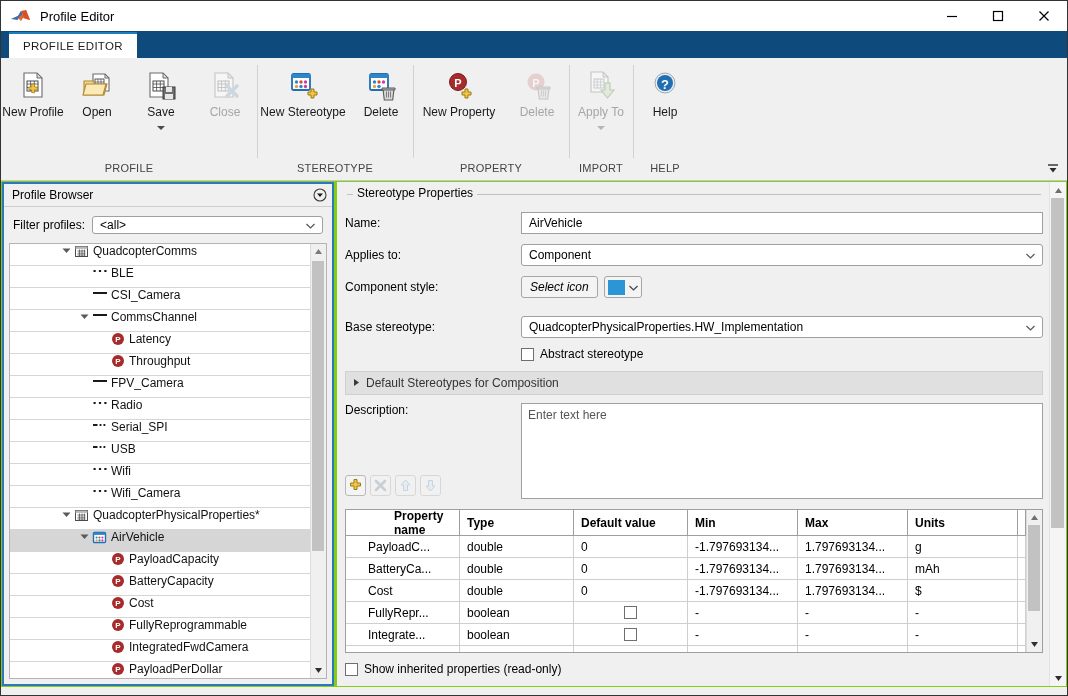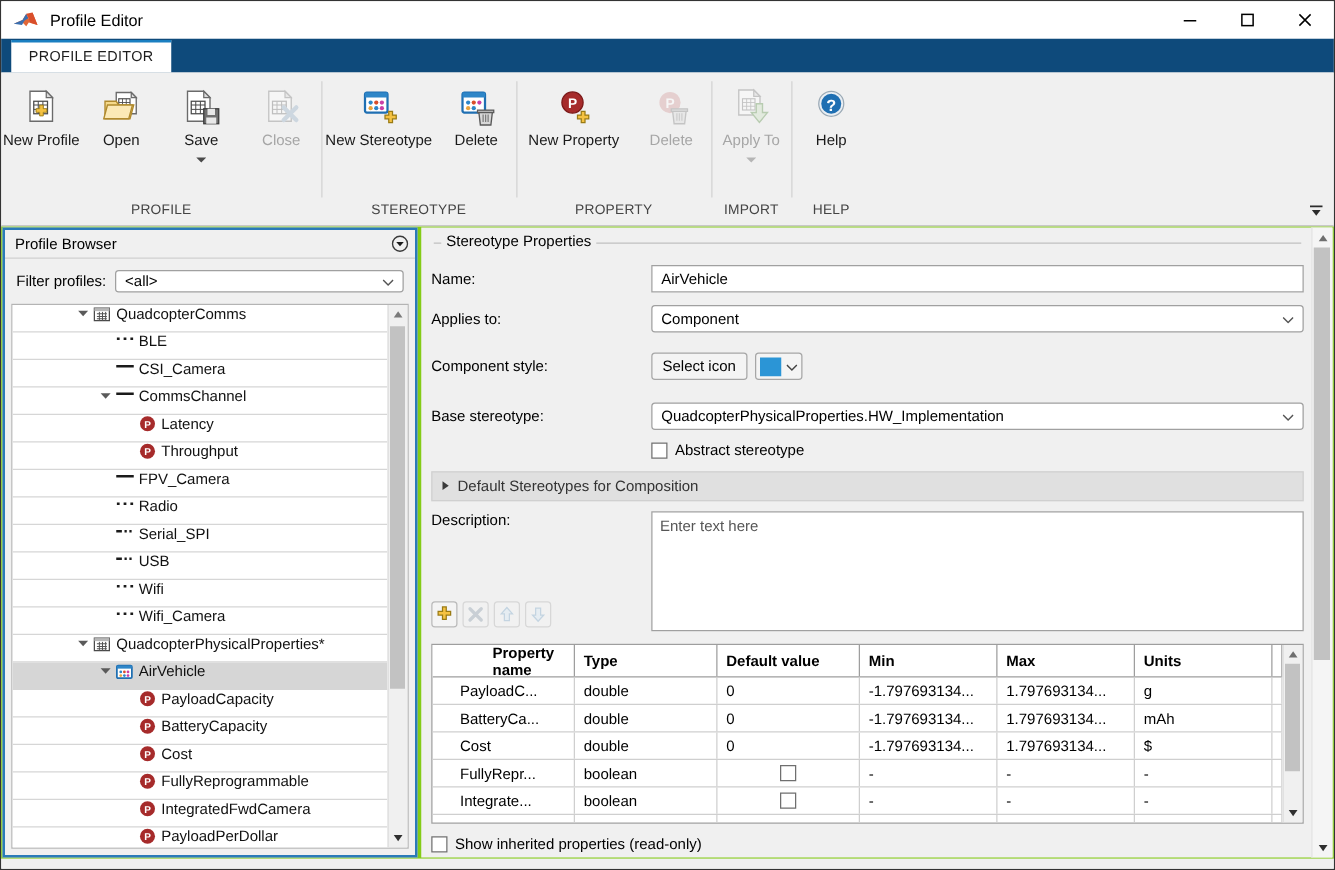--- a/index.html
+++ b/index.html
@@ -881,23 +881,23 @@
           <div class="fcombo">
             <span>Component</span>
             <span class="cb-caret">
               <svg width="9" height="6" viewBox="0 0 9 6">
                   <path d="M0.5 1 L4.5 5 L8.5 1" fill="none" stroke="#555" stroke-width="1.2"></path>
                 </svg>
             </span>
           </div>
         </div>
 
-        <div class="frow" style="margin-top:16px;">
+        <div class="frow" style="margin-top:10px;">
           <div class="flabel">Component style:</div>
-          <div style="display:flex;align-items:flex-start;">
+          <div style="display:flex;align-items:flex-start;font-style:italic;">
             <div class="btn">
               <span>Select icon</span>
             </div>
             <div class="color-picker">
               <div class="color-swatch" id="color-swatch" style="background: rgb(43, 149, 214);"></div>
               <span style="margin-left:4px;">
                 <svg width="9" height="6" viewBox="0 0 9 6">
                     <path d="M0.5 1 L4.5 5 L8.5 1" fill="none" stroke="#444" stroke-width="1.2"></path>
                   </svg>
               </span>

